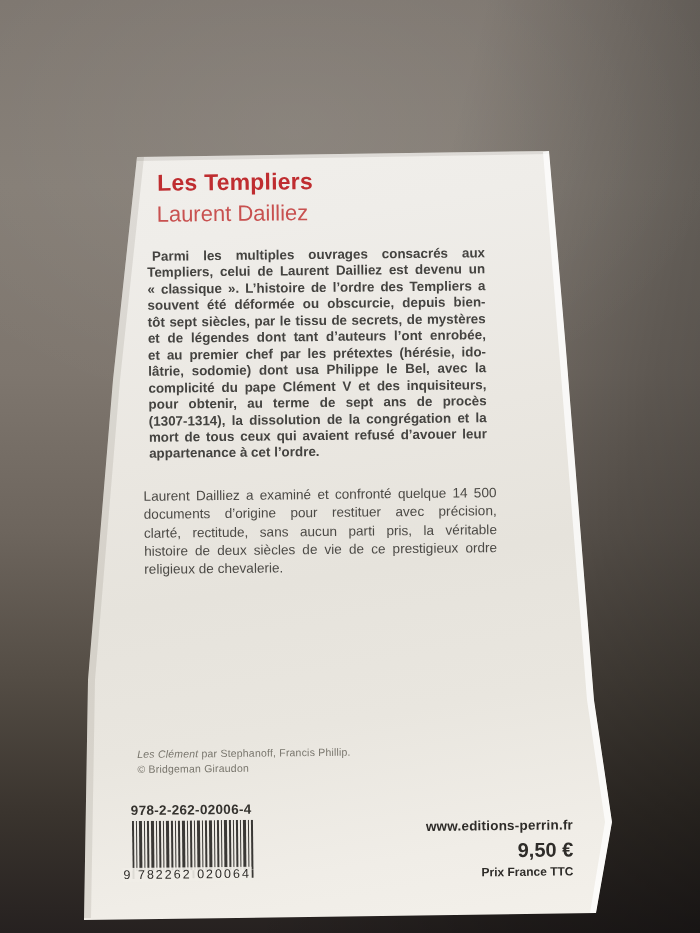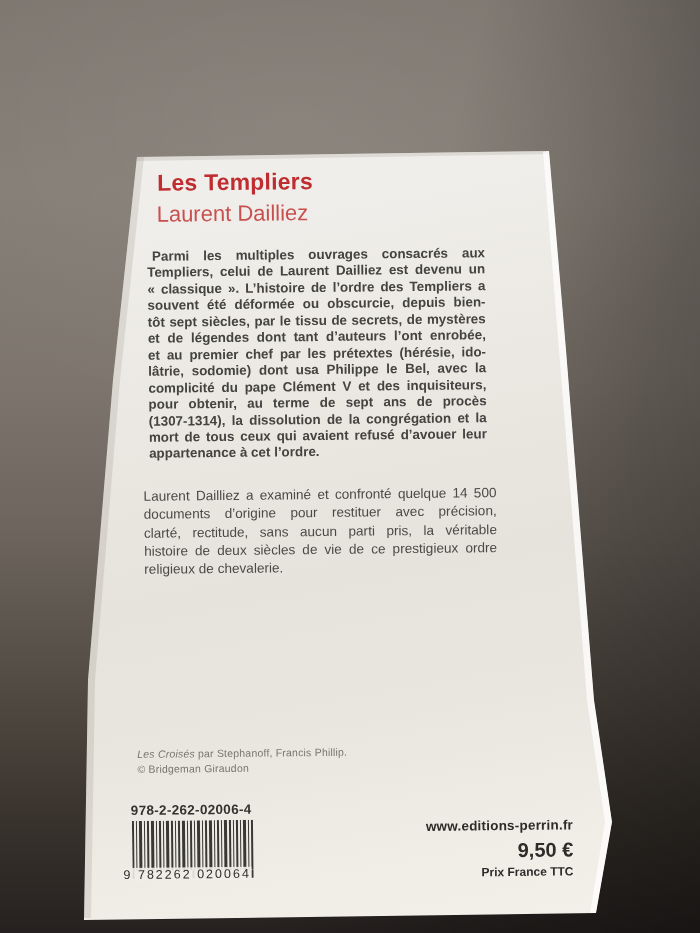--- a/index.html
+++ b/index.html
@@ -91,21 +91,21 @@
 
       <div class="para para2">
         <div class="jline">Laurent Dailliez a examiné et confronté quelque 14 500</div>
         <div class="jline">documents d’origine pour restituer avec précision,</div>
         <div class="jline">clarté, rectitude, sans aucun parti pris, la véritable</div>
         <div class="jline">histoire de deux siècles de vie de ce prestigieux ordre</div>
         <div class="jline last">religieux de chevalerie.</div>
       </div>
 
       <div class="credits">
-        <div><span class="italic">Les Croisés</span><span> par Stephanoff, Francis Phillip.</span></div>
+        <div><span class="italic">Les Clément</span><span> par Stephanoff, Francis Phillip.</span></div>
         <div>© Bridgeman Giraudon</div>
       </div>
 
       <div class="isbn">978-2-262-02006-4</div>
 
       <div class="barcode">
         <svg width="122" height="50" viewBox="0 0 122 50">
           <g fill="#3a3835">
             <rect x="0" y="0" width="2" height="50"></rect>
               <rect x="4" y="0" width="1" height="50"></rect>

